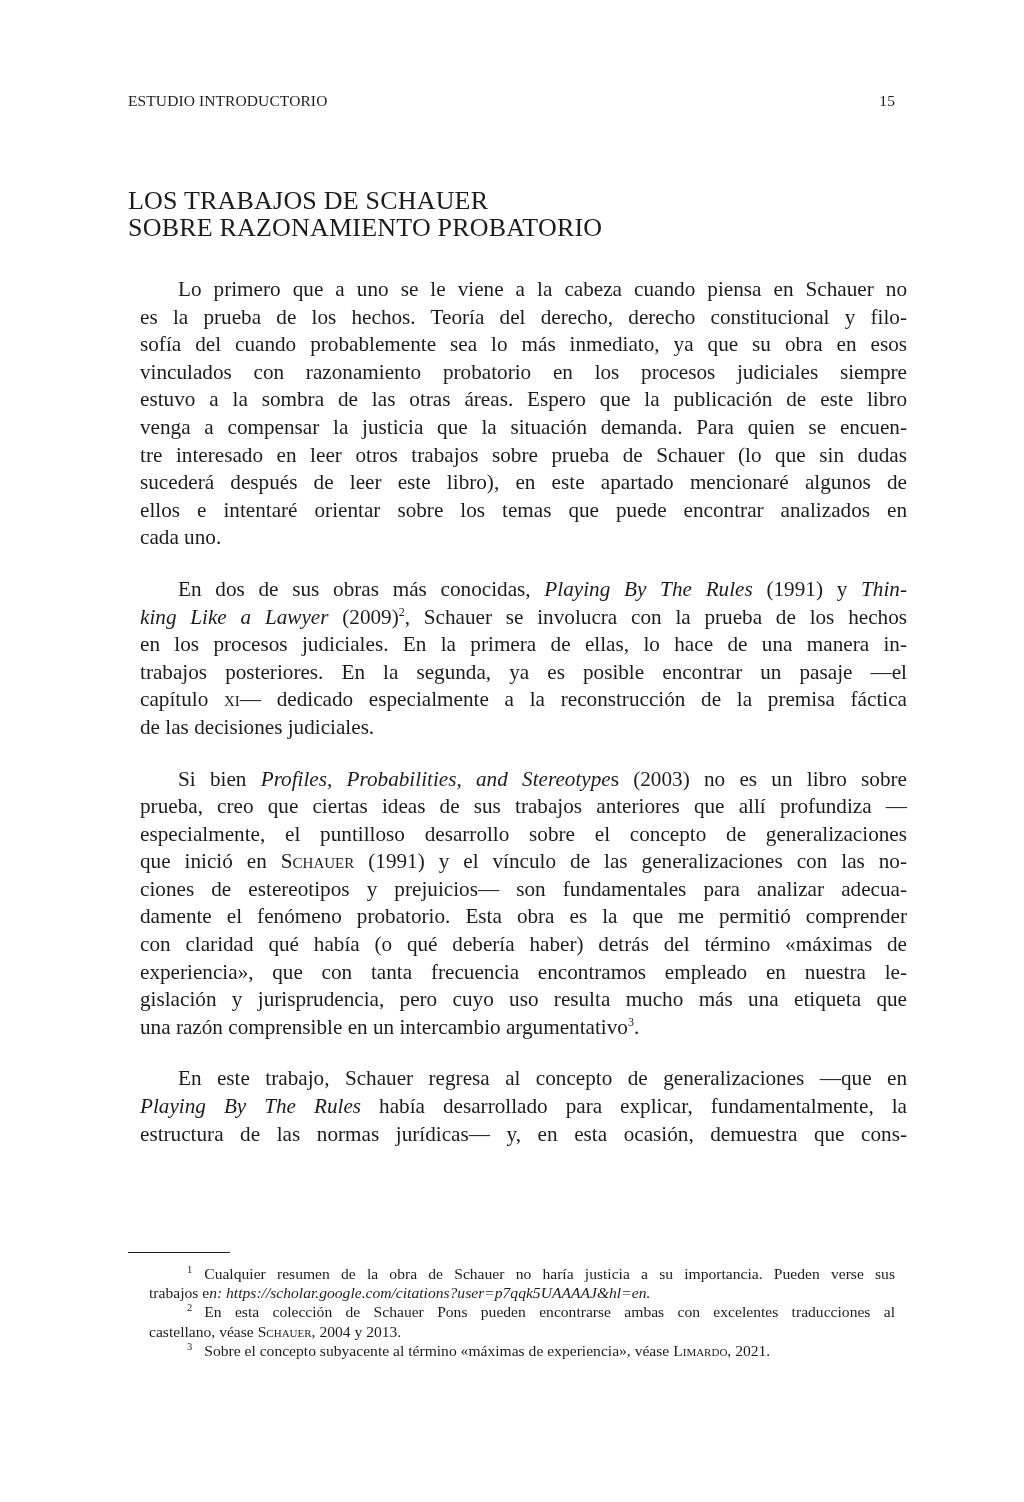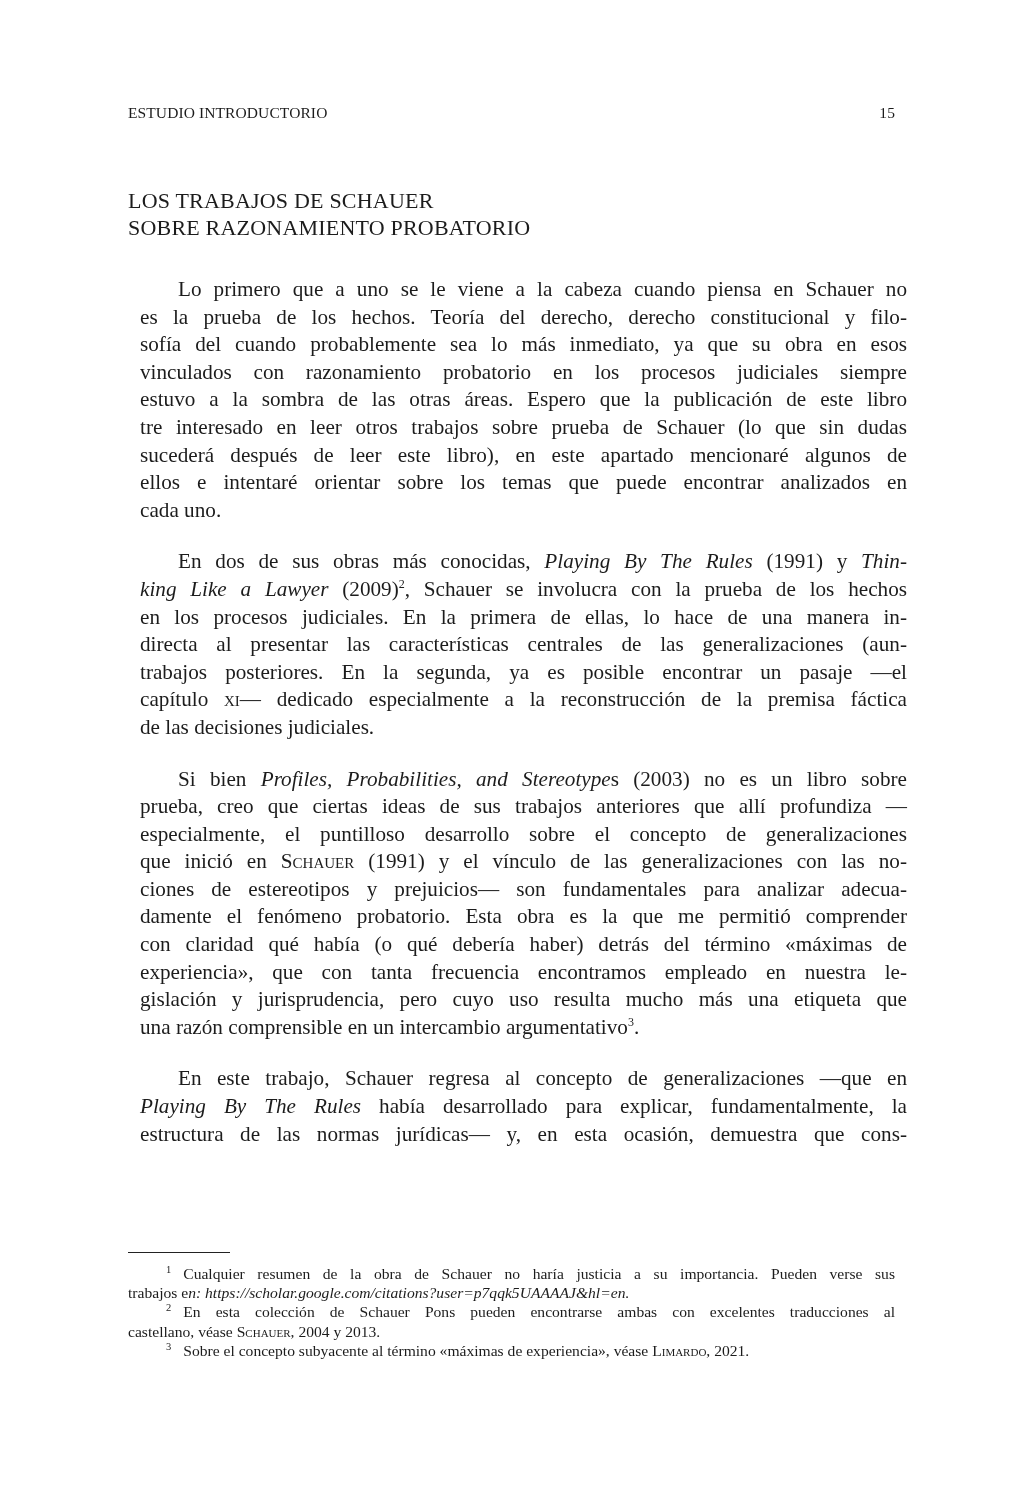--- a/index.html
+++ b/index.html
@@ -16,21 +16,21 @@
       color: #1c1c1c;
     }
     .page {
       position: absolute;
       left: 128px;
       top: 0;
       width: 767px;
     }
     .running-header {
       position: absolute;
-      top: 104px;
+      top: 92px;
       left: 0;
       width: 767px;
       height: 22px;
       font-size: 15.5px;
       letter-spacing: 0.1px;
       text-decoration: underline;
     }
     .running-header .title {
       position: absolute;
       left: 0;
@@ -38,21 +38,21 @@
     }
     .running-header .pageno {
       position: absolute;
       right: 0;
       top: 0;
     }
     .section-title {
       position: absolute;
       top: 187px;
       left: 0;
-      font-size: 22px;
+      font-size: 26px;
       line-height: 27px;
       letter-spacing: 0.2px;
     }
     .section-title div { white-space: nowrap; }
     .body {
       position: absolute;
       top: 276px;
       left: 12px;
       width: 767px;
       font-size: 21.2px;
@@ -98,20 +98,21 @@
       left: 0;
       width: 767px;
       font-size: 15.6px;
       line-height: 19.2px;
     }
     .footnotes .fn .line {
       display: block;
       white-space: nowrap;
       text-align: justify;
       text-align-last: justify;
+      margin-left: 21px;
     }
     .footnotes .fn .line.last { text-align-last: left; }
     .footnotes .fn .line.first { padding-left: 38px; }
     .footnotes sup {
       font-size: 10.5px;
       vertical-align: 6px;
       margin-right: 12px;
     }
   </style>
 </head>
@@ -130,31 +131,31 @@
   </div>
 
   <div class="body">
 
     <p>
       <span class="line first">Lo primero que a uno se le viene a la cabeza cuando piensa en Schauer no</span>
       <span class="line">es la prueba de los hechos. Teoría del derecho, derecho constitucional y filo-</span>
       <span class="line">sofía del cuando probablemente sea lo más inmediato, ya que su obra en esos</span>
       <span class="line">vinculados con razonamiento probatorio en los procesos judiciales siempre</span>
       <span class="line">estuvo a la sombra de las otras áreas. Espero que la publicación de este libro</span>
+      <span class="line">venga a compensar la justicia que la situación demanda. Para quien se encuen-</span>
       <span class="line">tre interesado en leer otros trabajos sobre prueba de Schauer (lo que sin dudas</span>
       <span class="line">sucederá después de leer este libro), en este apartado mencionaré algunos de</span>
       <span class="line">ellos e intentaré orientar sobre los temas que puede encontrar analizados en</span>
       <span class="line last">cada uno.</span>
     </p>
 
     <p>
       <span class="line first"><span>En dos de sus obras más conocidas, </span><i>Playing By The Rules</i><span> (1991) y </span><i>Thin-</i></span>
       <span class="line"><i>king Like a Lawyer</i><span> (2009)</span><sup>2</sup><span>, Schauer se involucra con la prueba de los hechos</span></span>
       <span class="line">en los procesos judiciales. En la primera de ellas, lo hace de una manera in-</span>
-      <span class="line">directa al presentar las características centrales de las generalizaciones (aun-</span>
       <span class="line">trabajos posteriores. En la segunda, ya es posible encontrar un pasaje —el</span>
       <span class="line"><span>capítulo </span><span class="sc">xi</span><span>— dedicado especialmente a la reconstrucción de la premisa fáctica</span></span>
       <span class="line last">de las decisiones judiciales.</span>
     </p>
 
     <p>
       <span class="line first"><span>Si bien </span><i>Profiles, Probabilities, and Stereotype</i><span>s (2003) no es un libro sobre</span></span>
       <span class="line">prueba, creo que ciertas ideas de sus trabajos anteriores que allí profundiza —</span>
       <span class="line">especialmente, el puntilloso desarrollo sobre el concepto de generalizaciones</span>
       <span class="line"><span>que inició en </span><span class="sc">Schauer</span><span> (1991) y el vínculo de las generalizaciones con las no-</span></span>

